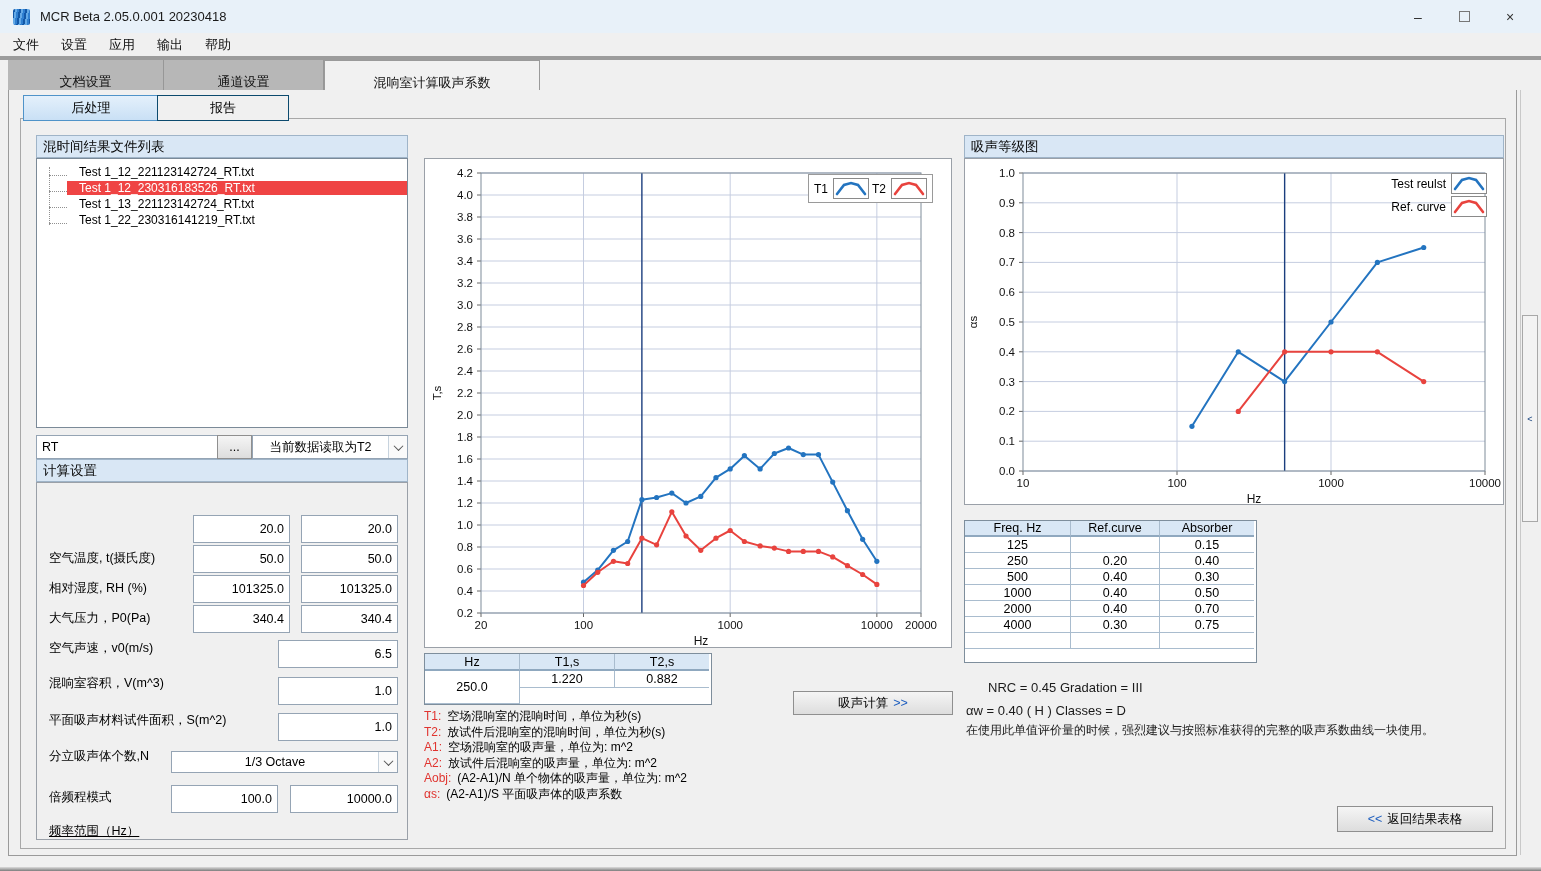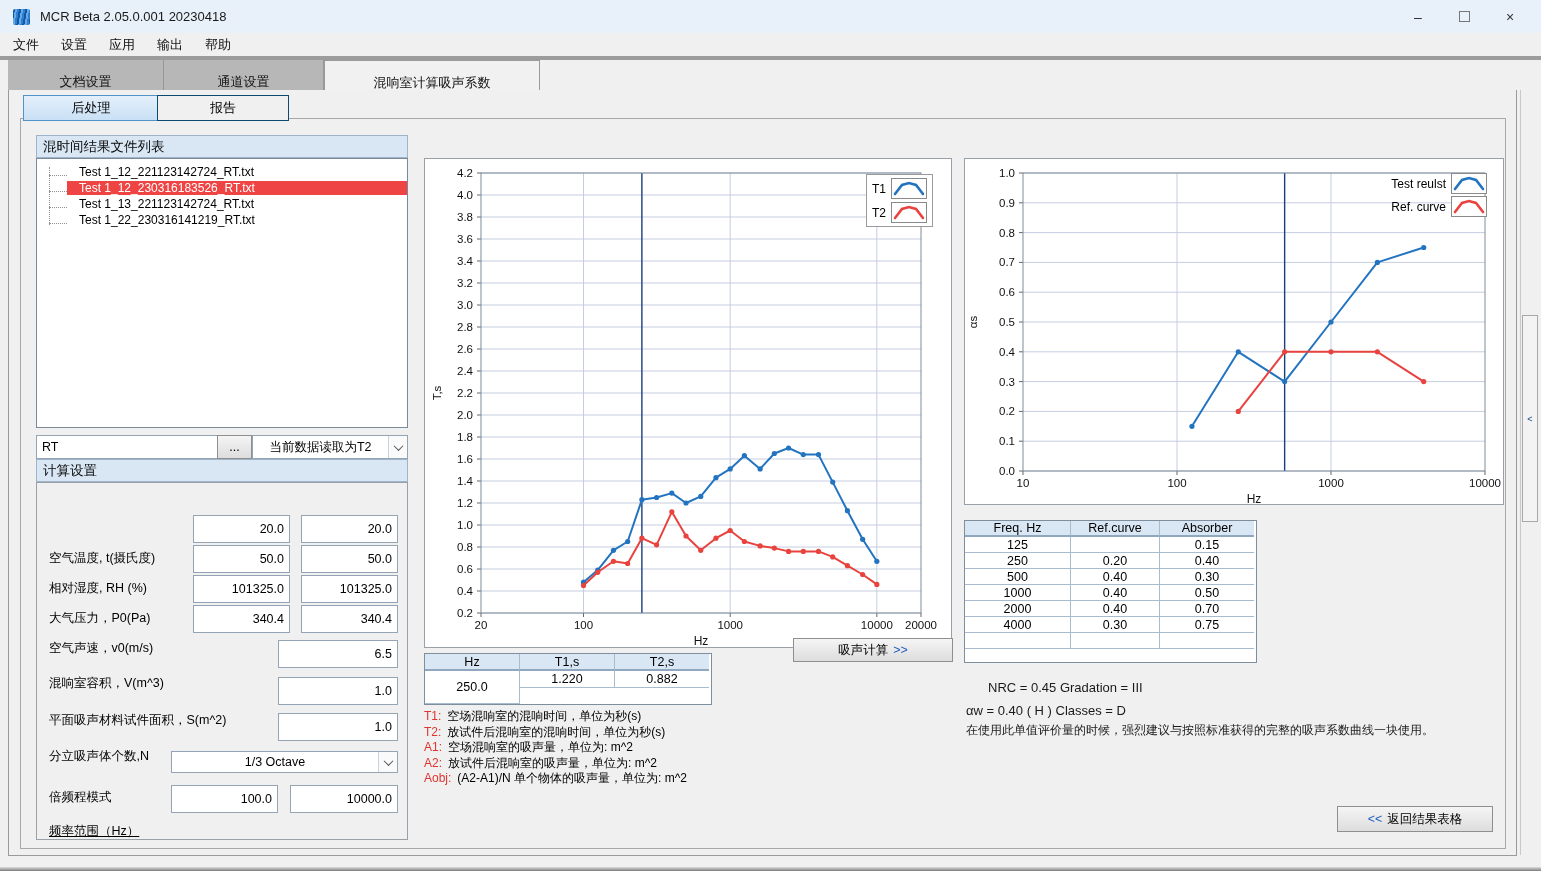--- a/index.html
+++ b/index.html
@@ -55,21 +55,21 @@
   .dd .ddlabel{flex:1;text-align:center;}
   .dd .ddbtn{width:18px;align-self:stretch;border-left:1px solid #c7d3de;display:flex;align-items:center;justify-content:center;background:#fafafa;}
   .chev{width:6px;height:6px;border-right:1.6px solid #555;border-bottom:1.6px solid #555;transform:rotate(45deg) translate(-1px,-1px);}
 
   .calcbox{position:absolute;left:36px;top:482px;width:372px;height:358px;border:1px solid #9aa0a8;box-sizing:border-box;}
   .calc-label{position:absolute;font-size:12.5px;color:#000;white-space:nowrap;margin-top:32px;}
   .field{position:absolute;height:28px;text-align:right;}
 
   
   .chartbox{position:absolute;background:#fff;border:1px solid #9aa0a8;box-sizing:border-box;}
-  .legendbox{position:absolute;background:#fff;border:1px solid #9a9a9a;padding:3px 5px;display:flex;flex-direction:column;gap:3px;}
+  .legendbox{position:absolute;background:#fff;border:1px solid #9a9a9a;padding:3px 5px;display:flex;flex-direction:row;gap:3px;}
   .legrow{display:flex;align-items:center;justify-content:flex-end;gap:5px;font-size:12px;color:#000;}
   .legicon{width:36px;height:21px;border:1px solid #8a8a8a;background:#fff;display:flex;align-items:center;justify-content:center;box-sizing:border-box;}
 
   
   .mtable{position:absolute;background:#fff;border:1px solid #7e8e9c;box-sizing:border-box;}
   .mrow{display:flex;}
   .mcell{border-right:1px solid #a9bcce;border-bottom:1px solid #a9bcce;box-sizing:border-box;
     display:flex;align-items:center;justify-content:center;font-size:12.5px;color:#000;}
   .mrow.hdr .mcell{background:#d9e7f5;border-bottom:2px solid #8fa8bf;}
   .mcell:last-child{border-right:none;}
@@ -351,33 +351,35 @@
         <div class="mcell" style="width: 95px; height: 17px;">T1,s</div>
         <div class="mcell" style="width: 94px; height: 17px;">T2,s</div>
       </div>
       <div class="mrow">
         <div class="mcell" style="width: 95px; height: 33px;">250.0</div>
         <div class="mcell" style="width: 95px; height: 17px;">1.220</div>
         <div class="mcell" style="width: 94px; height: 17px;">0.882</div>
       </div>
     </div>
 
-  <div class="btn abs" style="left:793px;top:638px;width:160px;height:24px;gap:5px;">
+  <div class="btn abs" style="left:793px;top:691px;width:160px;height:24px;gap:5px;">
     <span>吸声计算</span>
     <span class="blue-arrows">&gt;&gt;</span>
   </div>
 
   <div class="defs" id="defs">
       <div class="defline"><span class="term">T1:</span><span>空场混响室的混响时间，单位为秒(s)</span></div>
       <div class="defline"><span class="term">T2:</span><span>放试件后混响室的混响时间，单位为秒(s)</span></div>
       <div class="defline"><span class="term">A1:</span><span>空场混响室的吸声量，单位为: m^2</span></div>
       <div class="defline"><span class="term">A2:</span><span>放试件后混响室的吸声量，单位为: m^2</span></div>
       <div class="defline"><span class="term">Aobj:</span><span>(A2-A1)/N 单个物体的吸声量，单位为: m^2</span></div>
-    </div>
-
+      <div class="defline"><span class="term">αs:</span><span>(A2-A1)/S  平面吸声体的吸声系数</span></div>
+    </div>
+
+  <div class="panel-hdr" style="left:964px;top:135px;width:540px;">吸声等级图</div>
   <div class="chartbox" style="left:964px;top:158px;width:540px;height:347px;">
     <svg id="grade-chart" width="538" height="345">
         <rect x="58" y="14" width="462" height="298" fill="#ffffff"></rect>
         <line x1="58" y1="312" x2="520" y2="312" stroke="#c5cde0" stroke-width="1"></line>
         <line x1="54" y1="312" x2="58" y2="312" stroke="#666" stroke-width="1"></line>
         <text x="50" y="316" text-anchor="end" font-size="11.5" fill="#111">0.0</text>
         <line x1="58" y1="282.2" x2="520" y2="282.2" stroke="#c5cde0" stroke-width="1"></line>
         <line x1="54" y1="282.2" x2="58" y2="282.2" stroke="#666" stroke-width="1"></line>
         <text x="50" y="286.2" text-anchor="end" font-size="11.5" fill="#111">0.1</text>
         <line x1="58" y1="252.4" x2="520" y2="252.4" stroke="#c5cde0" stroke-width="1"></line>

